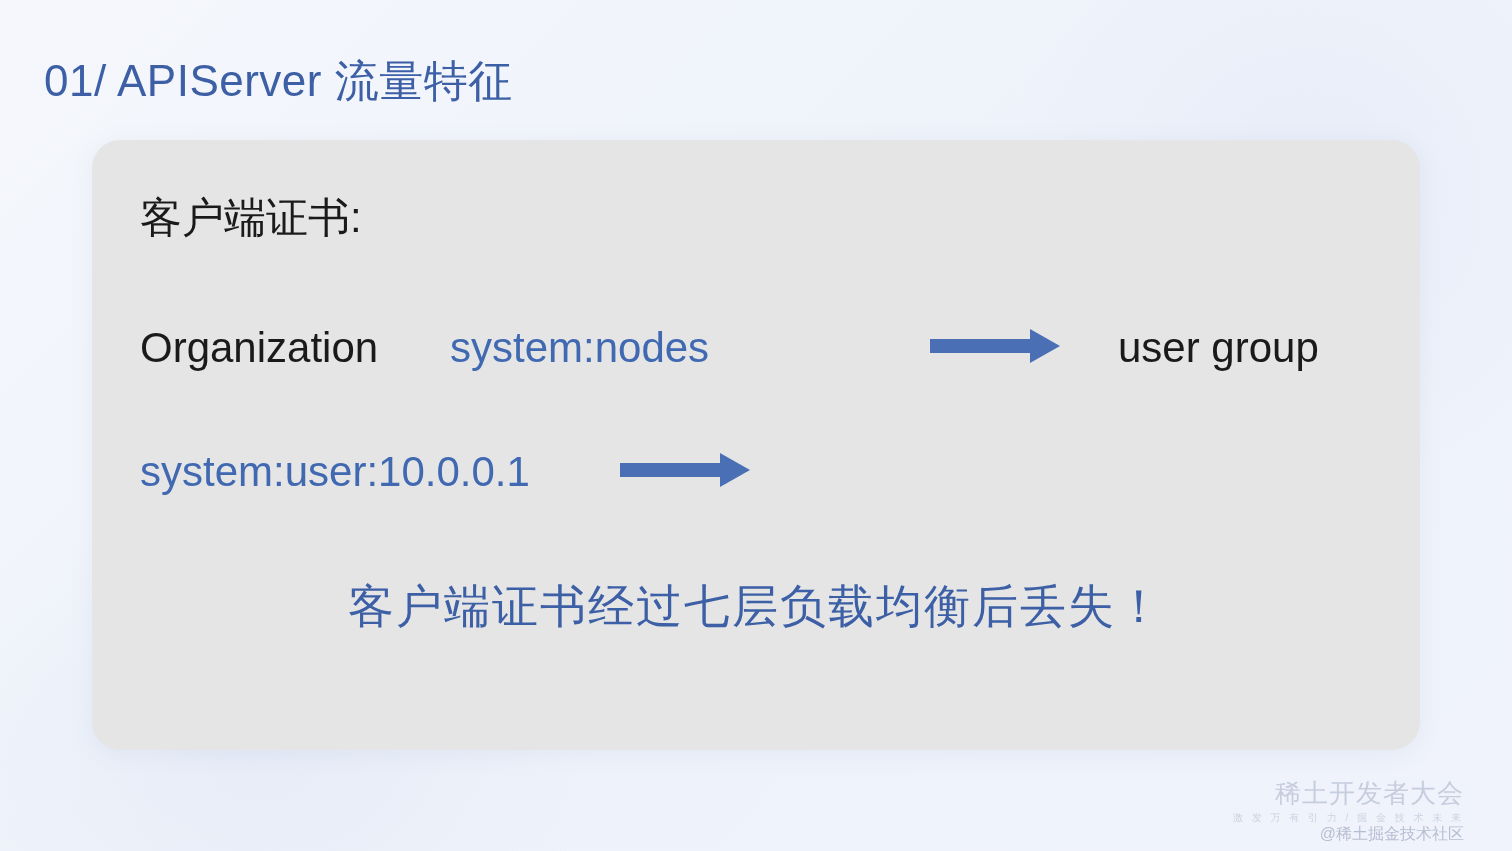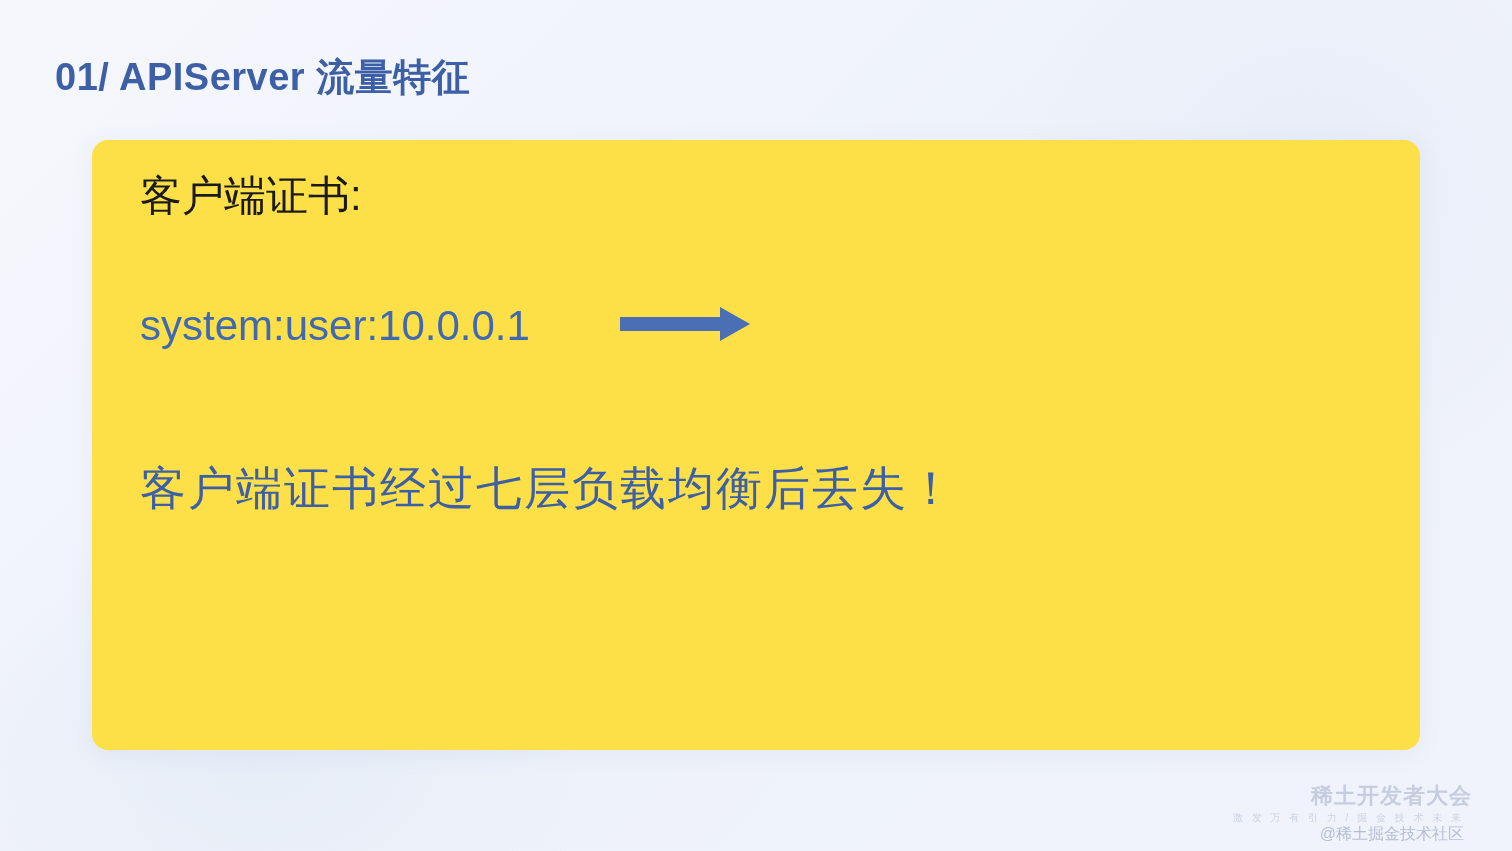--- a/index.html
+++ b/index.html
@@ -21,34 +21,34 @@
     body::after {
       content: "";
       position: absolute;
       bottom: -150px; left: -100px;
       width: 700px; height: 500px;
       background: radial-gradient(ellipse, rgba(215,225,242,0.35) 0%, transparent 70%);
     }
     .slide { position: relative; z-index: 1; width: 100%; height: 100%; }
     .title {
       position: absolute;
-      top: 52px; left: 55px;
-      font-size: 38px;
-      font-weight: 700;
+      top: 52px; left: 44px;
+      font-size: 44px;
+      font-weight: 400;
       color: #3c5fa5;
       letter-spacing: 0.5px;
     }
     .card {
       position: absolute;
       top: 140px; left: 92px;
       width: 1328px; height: 610px;
-      background: #fde047;
-      border-radius: 16px;
+      background: #e5e5e5;
+      border-radius: 28px;
       box-shadow: 0 4px 24px rgba(90,110,160,0.08);
-      padding: 28px 48px 40px 48px;
+      padding: 50px 48px 40px 48px;
     }
     .cert-heading {
       font-size: 42px;
       font-weight: 500;
       color: #1a1a1a;
       margin-bottom: 70px;
     }
     .row {
       display: flex;
       align-items: center;
@@ -72,32 +72,32 @@
       margin-right: 38px;
       flex-shrink: 0;
     }
     .result {
       font-size: 42px;
       font-weight: 400;
       color: #1a1a1a;
       margin-left: 20px;
     }
     .conclusion {
-      text-align: left;
+      text-align: center;
       font-size: 46px;
       font-weight: 500;
       color: #3c5fa5;
-      margin-top: 100px;
+      margin-top: 72px;
       letter-spacing: 2px;
     }
     .watermark-logo {
       position: absolute;
-      bottom: 40px; right: 40px;
-      font-size: 22px;
-      font-weight: 700;
+      bottom: 40px; right: 48px;
+      font-size: 26px;
+      font-weight: 400;
       color: rgba(120,135,170,0.35);
       letter-spacing: 1px;
     }
     .watermark-sub {
       position: absolute;
       bottom: 26px; right: 48px;
       font-size: 10px;
       color: rgba(120,135,170,0.3);
       letter-spacing: 3px;
     }
@@ -110,20 +110,31 @@
   </style>
 </head>
 <body>
 
 <div class="slide">
   <div class="title">01/ APIServer 流量特征</div>
 
   <div class="card">
     <div class="cert-heading">客户端证书:</div>
 
+    <div class="row">
+      <span class="field-label">Organization</span>
+      <span class="field-value">system:nodes</span>
+      <span class="arrow">
+        <svg width="130" height="34" viewBox="0 0 130 34">
+          <rect x="0" y="10" width="100" height="14" fill="#4a6fb5"></rect>
+          <polygon points="100,0 130,17 100,34" fill="#4a6fb5"></polygon>
+        </svg>
+      </span>
+      <span class="result">user group</span>
+    </div>
 
     <div class="row">
       <span class="field-value">system:user:10.0.0.1</span>
       <span class="arrow">
         <svg width="130" height="34" viewBox="0 0 130 34">
           <rect x="0" y="10" width="100" height="14" fill="#4a6fb5"></rect>
           <polygon points="100,0 130,17 100,34" fill="#4a6fb5"></polygon>
         </svg>
       </span>
     </div>

